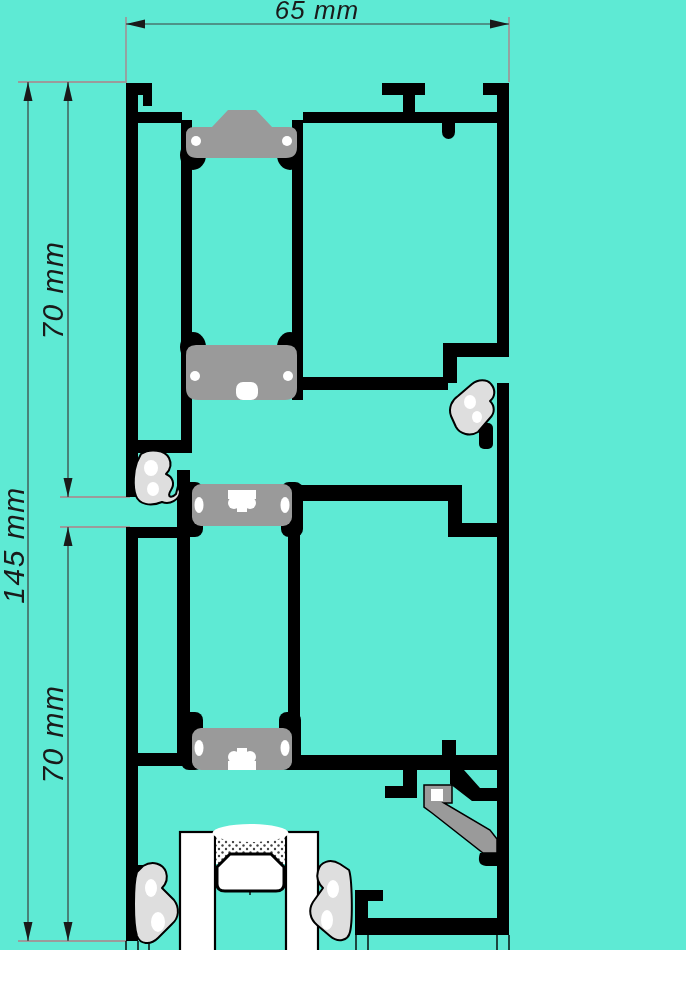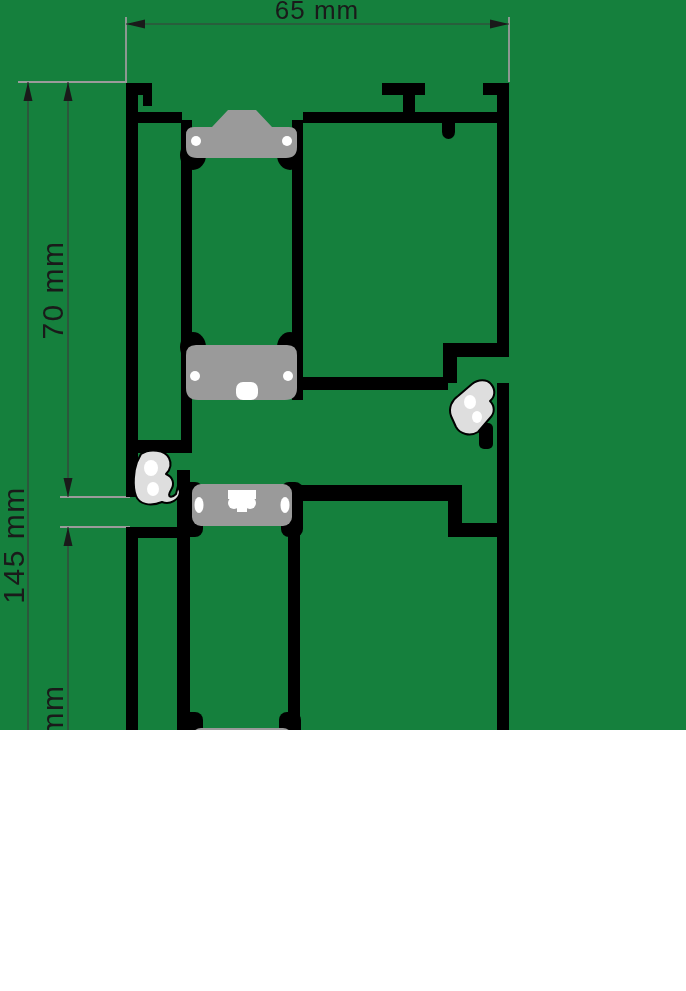--- a/index.html
+++ b/index.html
@@ -1,17 +1,17 @@
 <!DOCTYPE html>
 <html><head>
 <meta charset="utf-8">
 <style>
   html,body{margin:0;padding:0;background:#fff;}
-  .canvas{position:relative;width:686px;height:730px;background:#15803d;overflow:hidden;
-          font-family:"Liberation Sans", sans-serif;}
+  .canvas{position:relative;width:686px;height:950px;background:#5eead4;overflow:hidden;
+          font-family:"Liberation Sans", sans-serif;font-style:italic;}
   svg{position:absolute;inset:0;}
   .dim{stroke:#3c3c3c;stroke-width:1.2;fill:none;}
   .ext{stroke:#9b9b9b;stroke-width:1.8;fill:none;}
   .arrow{fill:#1a1a1a;stroke:none;}
   .dim-label{fill:#1a1a1a;font-family:"Liberation Sans",sans-serif;}
   .dl{font-size:30px;letter-spacing:1.5px;}
   .dt{font-size:26px;letter-spacing:1px;}
   .pane{fill:#ffffff;stroke:#000;stroke-width:2.2;}
   .spacerbox{fill:#ffffff;stroke:#000;stroke-width:3;stroke-linejoin:round;}
   .gasket-shape{stroke:#000;stroke-width:2;stroke-linejoin:round;}

